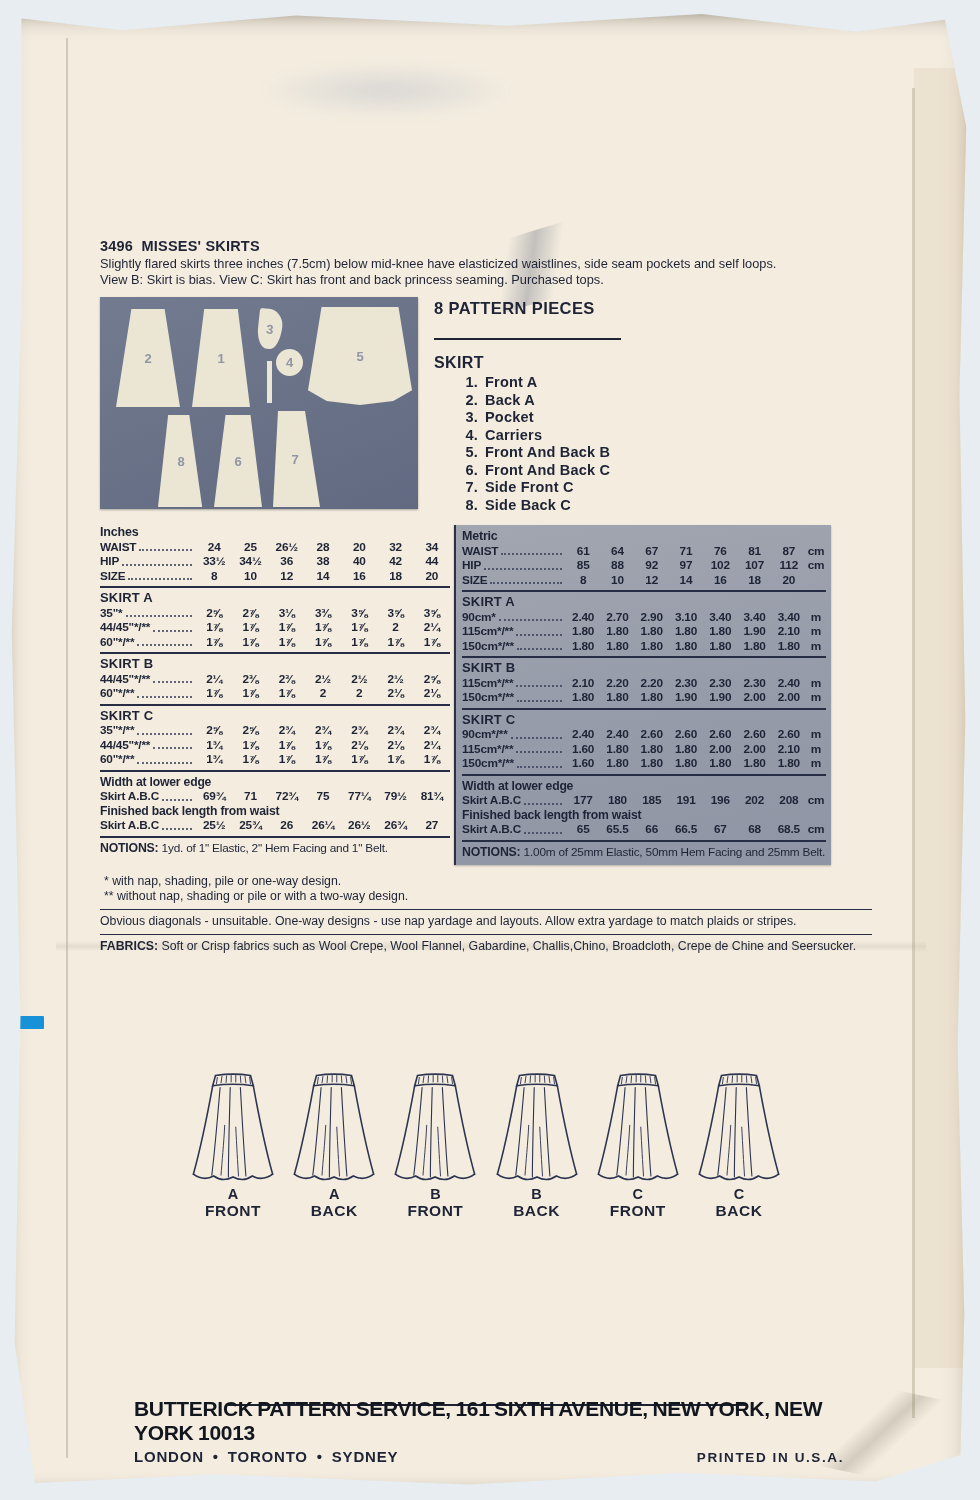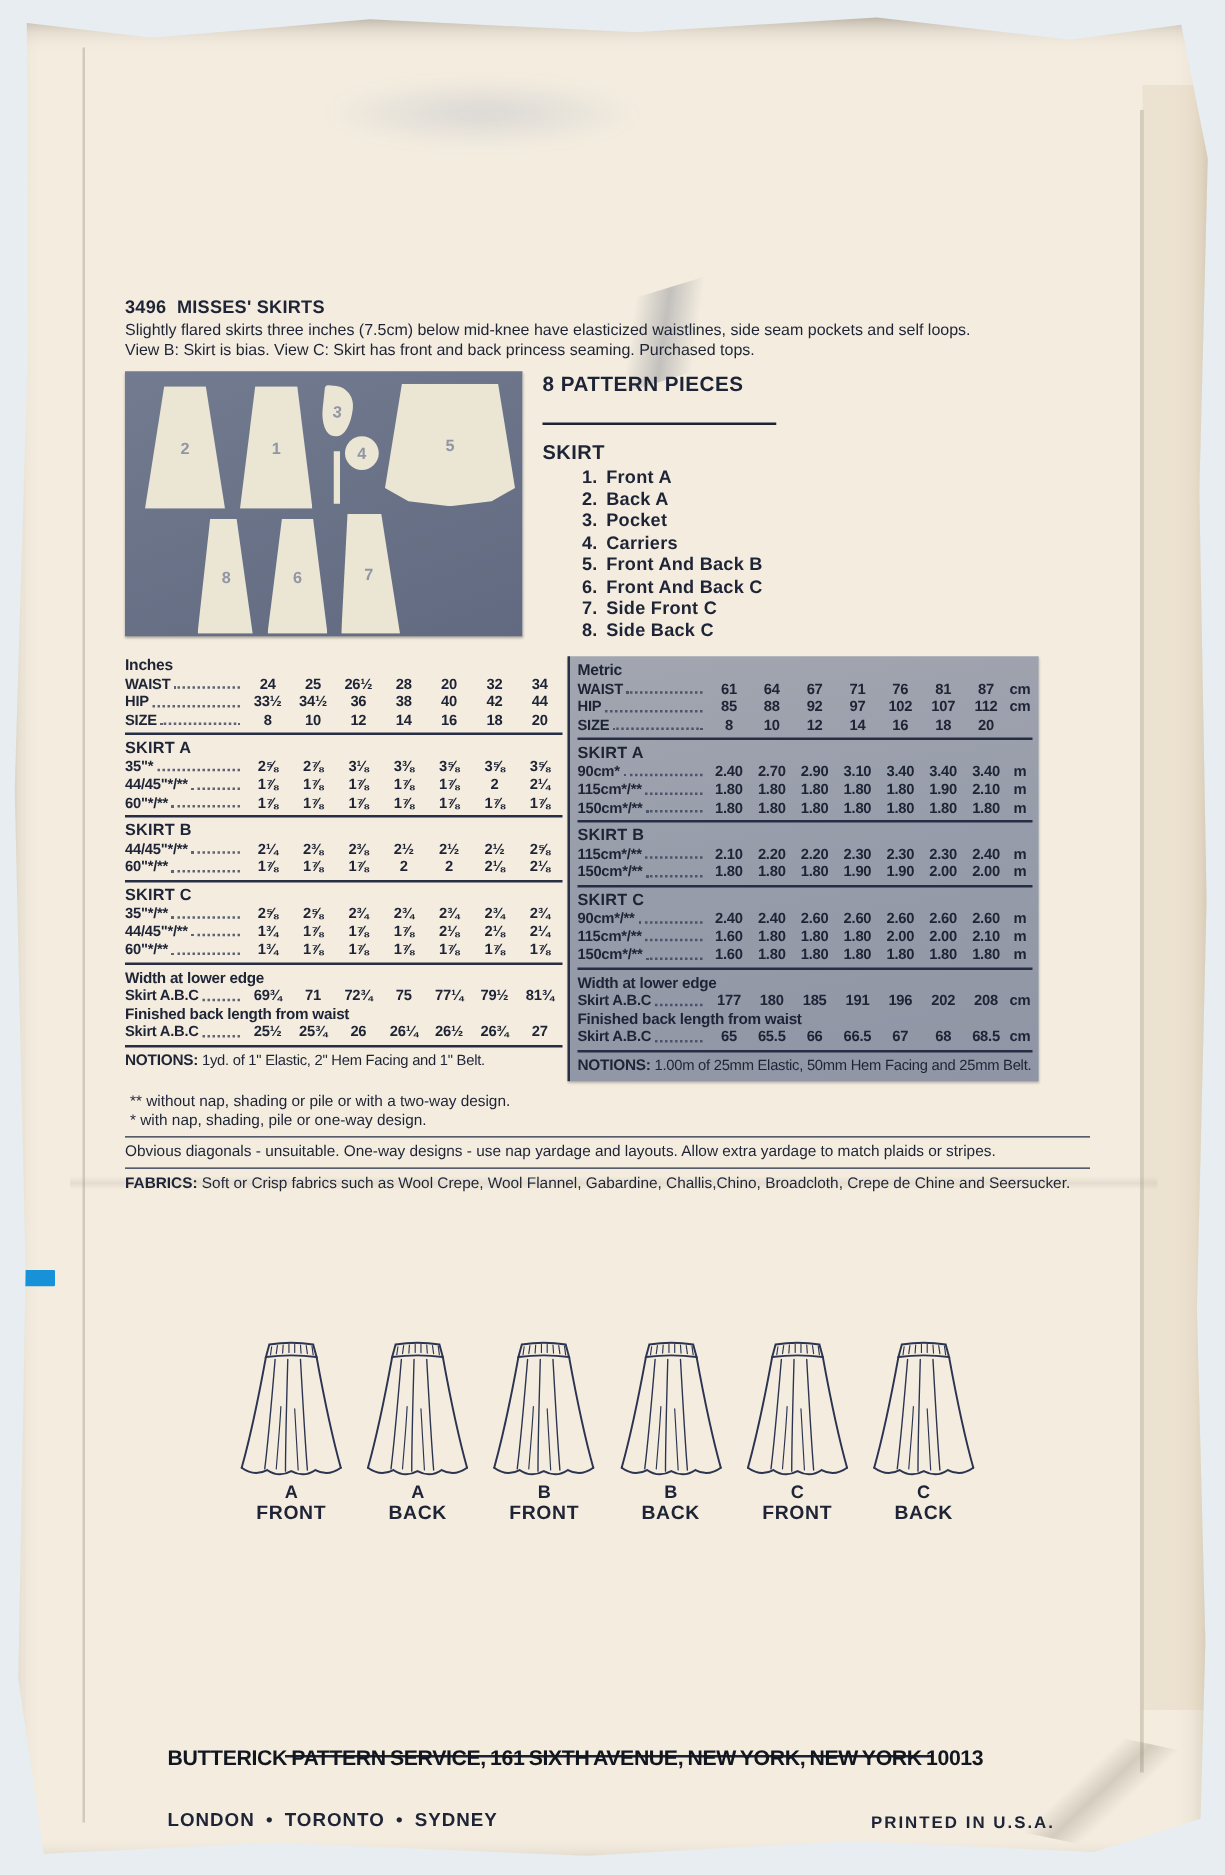--- a/index.html
+++ b/index.html
@@ -76,21 +76,21 @@
   .para{font-weight:500;}
   .para b{font-weight:700;}
   
   .views{position:absolute;left:180px;top:1062px;width:600px;display:flex;justify-content:space-between;}
   .view{width:94px;text-align:center;}
   .view svg{display:block;margin:0 auto;}
   .view-letter{font-size:14.5px;font-weight:600;margin-top:-2px;}
   .view-part{font-size:15.5px;font-weight:600;letter-spacing:.5px;}
   
   .f-line1{position:absolute;left:222px;top:1396px;width:518px;height:2px;background:#1b2232;}
-  .f-address{position:absolute;left:128px;top:1389px;width:724px;font-size:17px;font-weight:700;
+  .f-address{position:absolute;left:128px;top:1389px;width:724px;font-size:21px;font-weight:700;
      letter-spacing:-.3px;word-spacing:-1px;color:#11161f;}
   .f-row2{position:absolute;left:128px;top:1440px;width:716px;display:flex;justify-content:space-between;}
   .f-cities{font-size:15px;font-weight:600;letter-spacing:.8px;word-spacing:4px;}
   .f-printed{font-size:13.5px;font-weight:700;letter-spacing:1.6px;margin-right:6px;padding-top:2px;}
   .f-line2{position:absolute;left:200px;top:1478px;width:548px;height:3px;background:#13181f;}
 </style>
 </head>
 <body>
 
 <div class="envelope">
@@ -615,22 +615,22 @@
             <span class="tval">68</span>
             <span class="tval">68.5</span>
           <span class="tunit">cm</span>
         </div>
         <div class="rule"></div>
         <div class="notions"><b>NOTIONS:</b><span style="font-weight:500;text-align:center;"> 1.00m of 25mm Elastic, 50mm Hem Facing and 25mm Belt.</span></div>
       </div>
     </div>
 
     <div class="fnotes">
+      <div class="fn-line">* with nap, shading, pile or one-way design.</div>
       <div class="fn-line">** without nap, shading or pile or with a two-way design.</div>
-      <div class="fn-line">* with nap, shading, pile or one-way design.</div>
       <div class="hline"></div>
       <div class="para">Obvious diagonals - unsuitable. One-way designs - use nap yardage and layouts. Allow extra yardage to match plaids or stripes.</div>
       <div class="hline"></div>
       <div class="para"><b>FABRICS:</b><span> Soft or Crisp fabrics such as Wool Crepe, Wool Flannel, Gabardine, Challis,Chino, Broadcloth, Crepe de Chine and Seersucker.</span></div>
     </div>
   </div>
 
   <div class="views">
 
       <div class="view">

